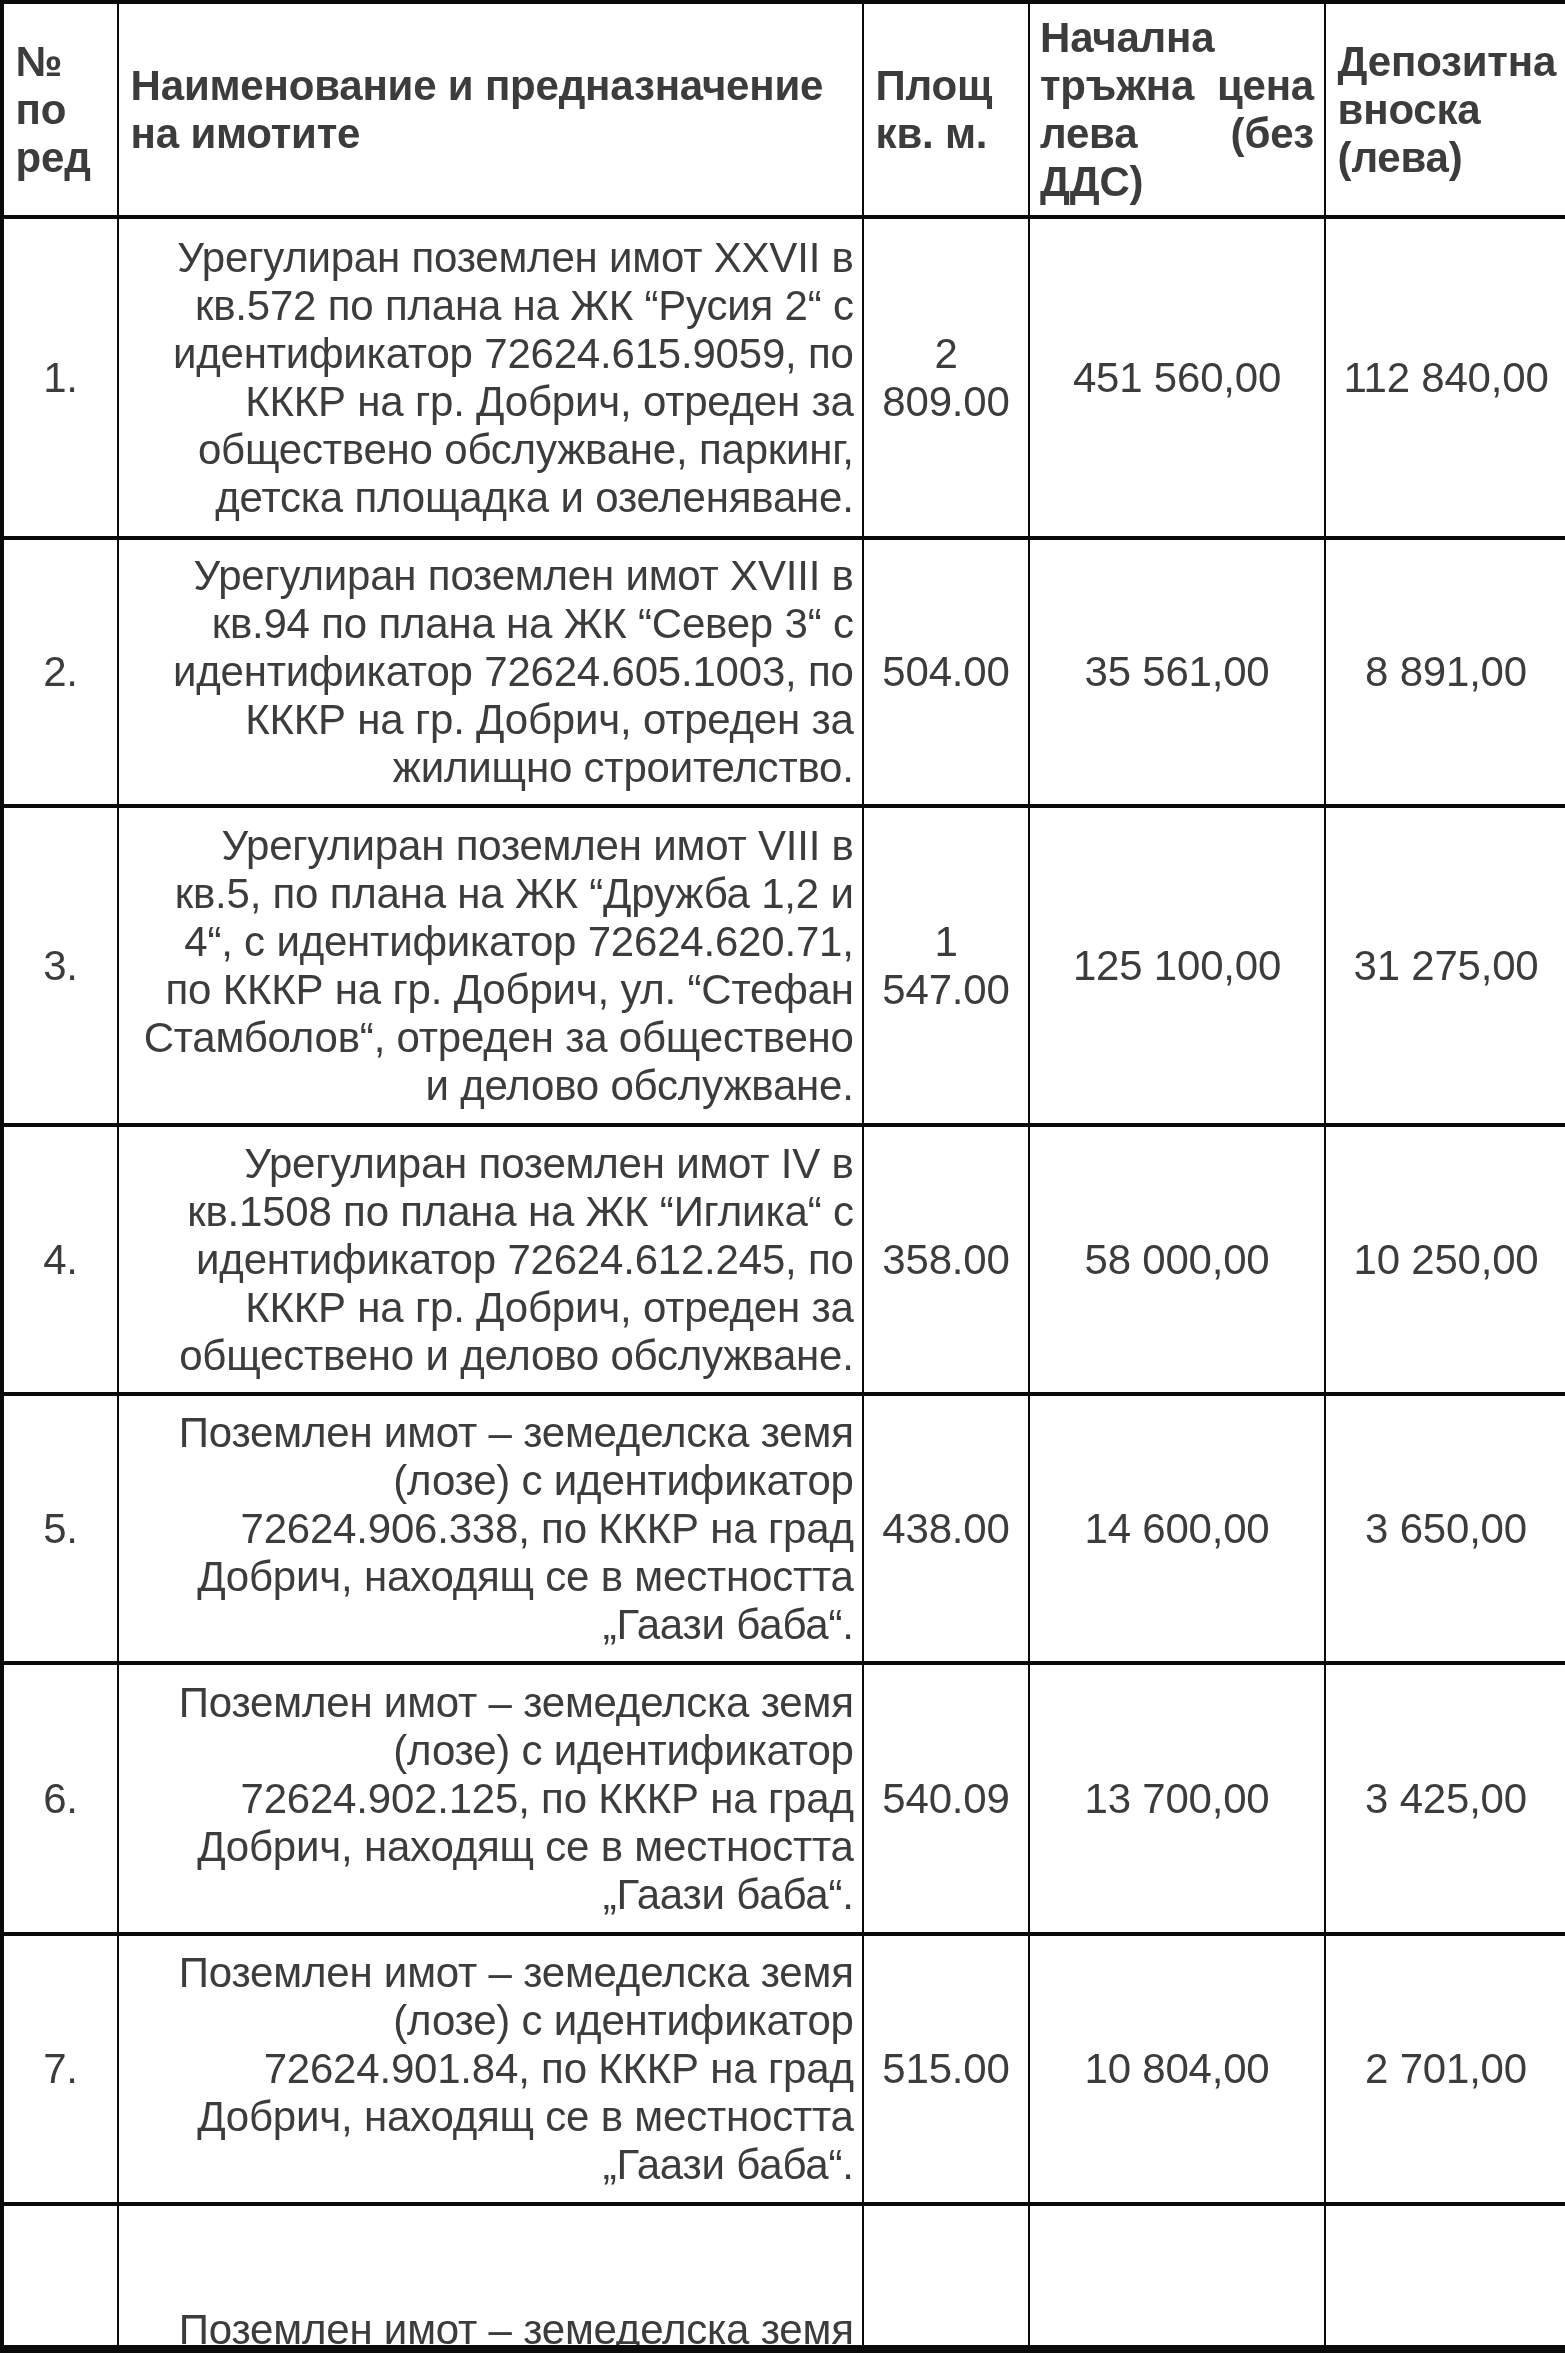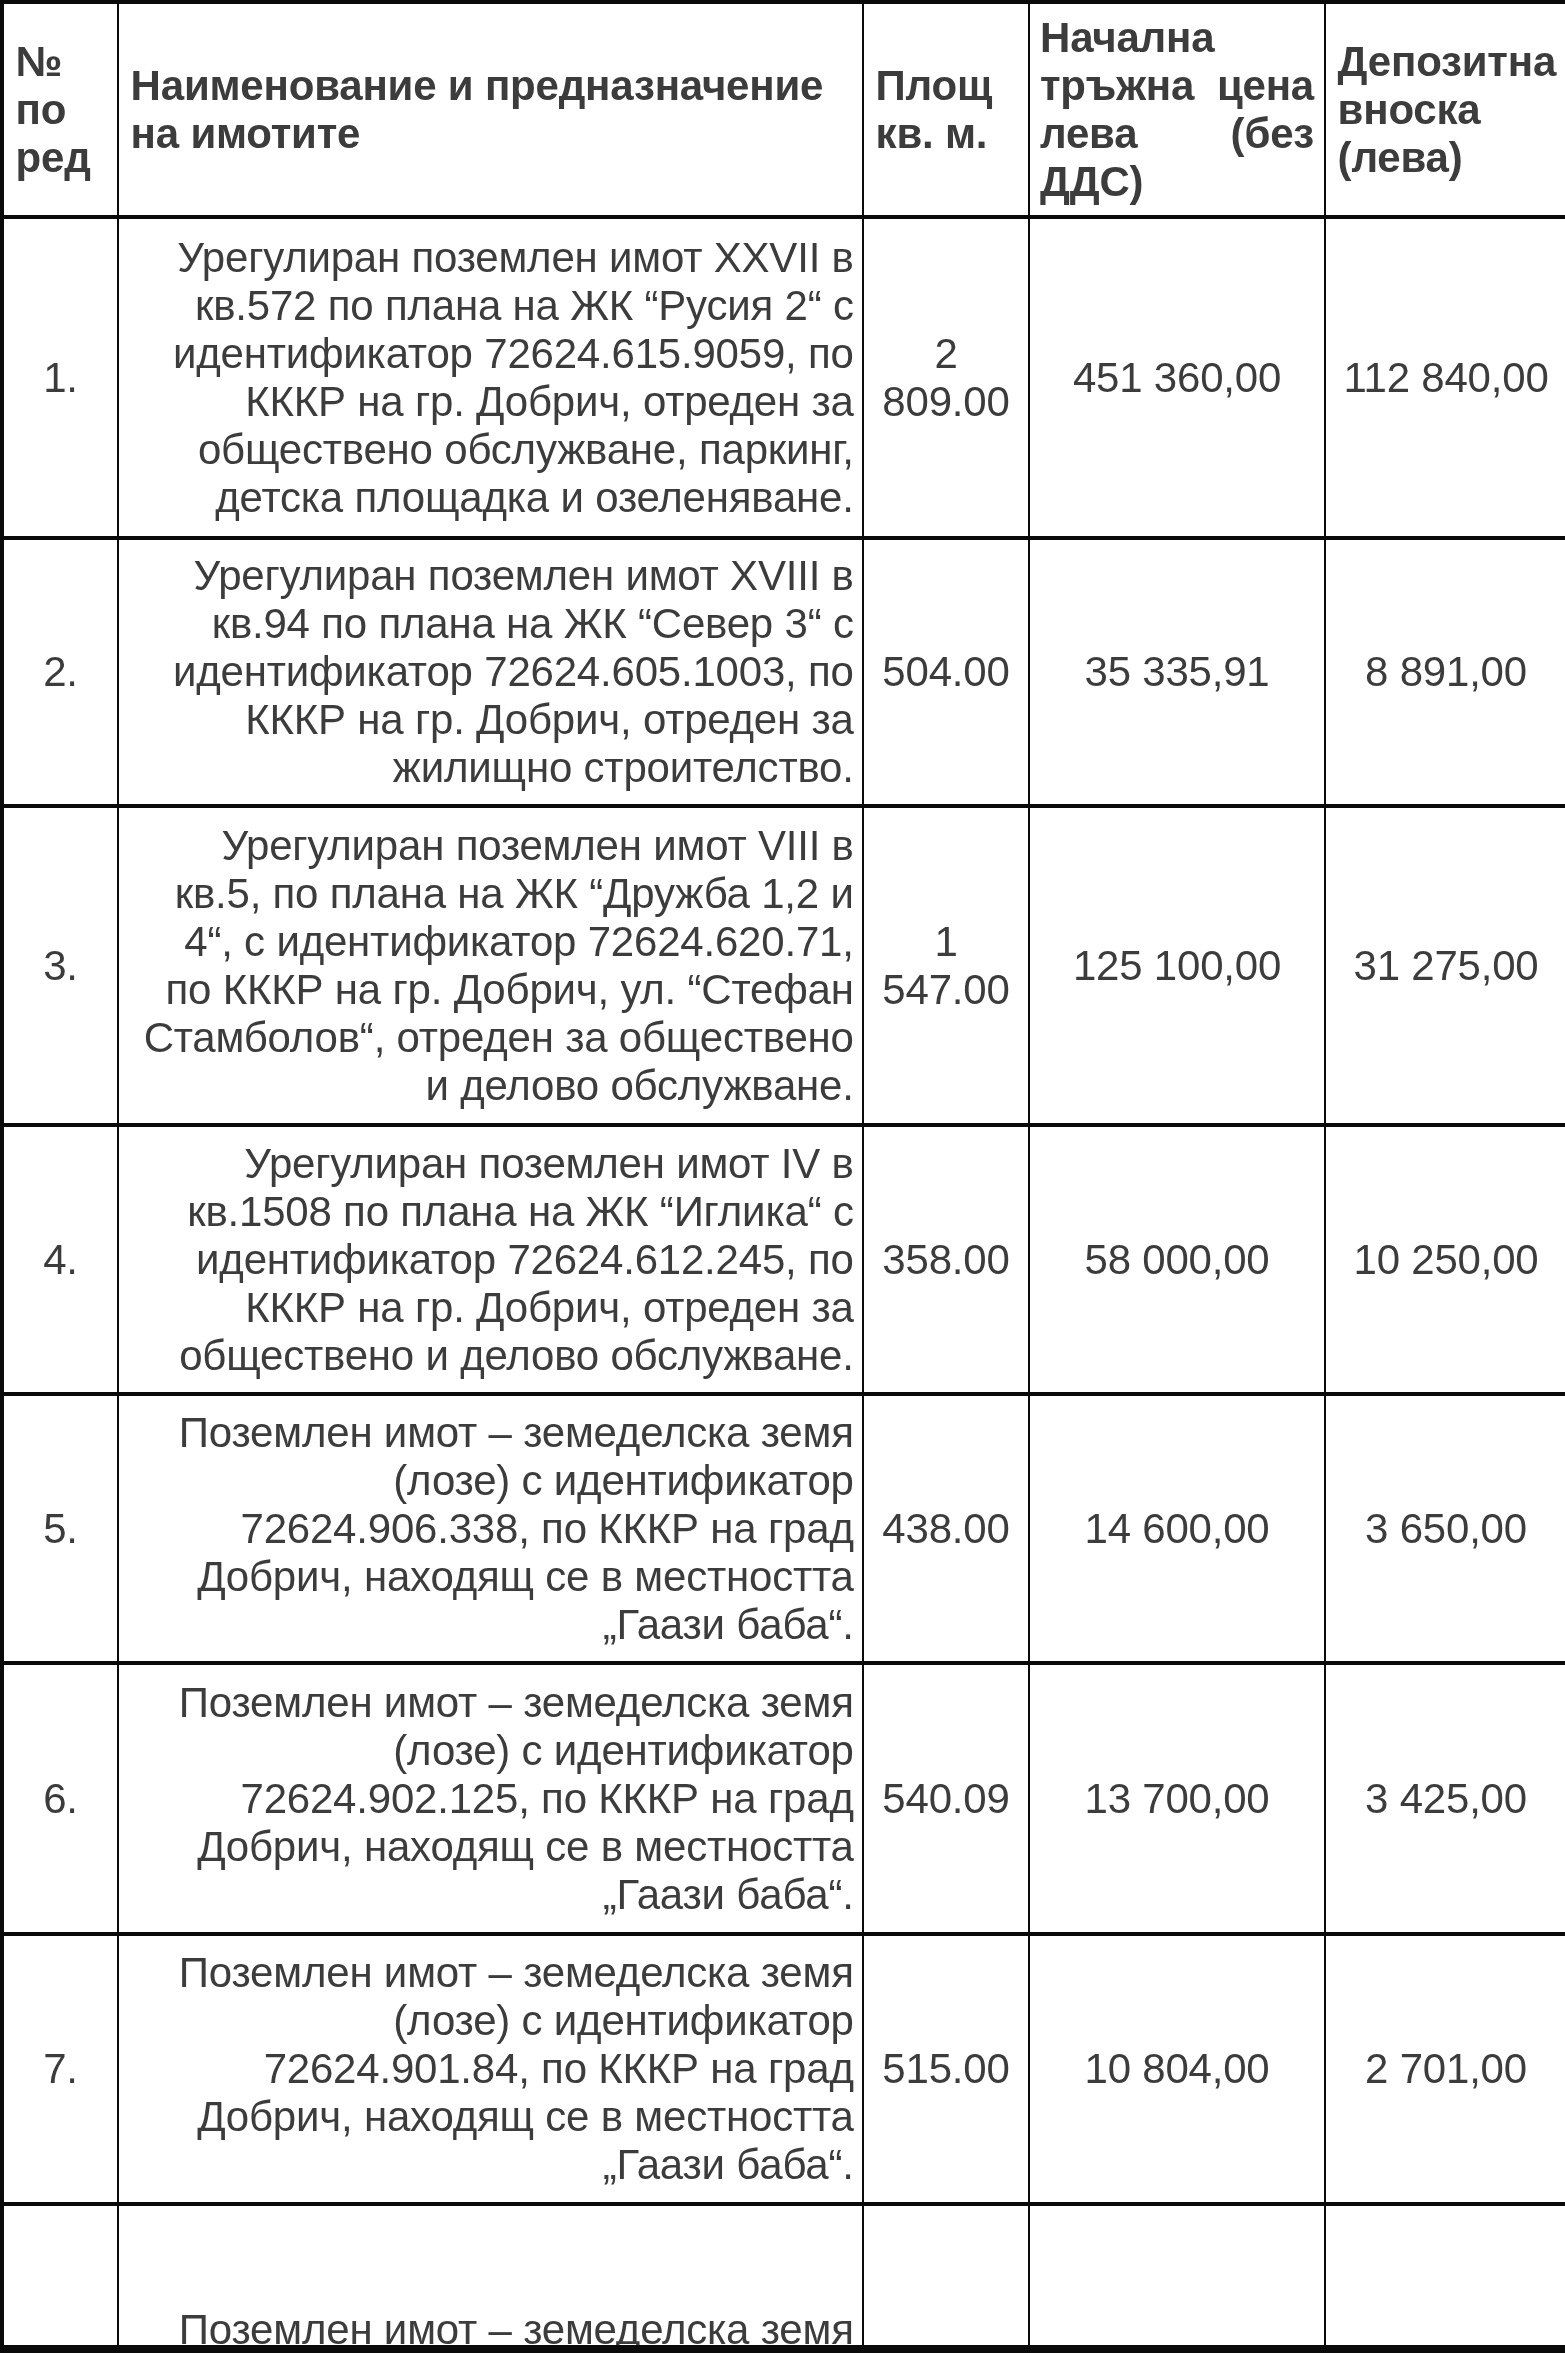--- a/index.html
+++ b/index.html
@@ -64,28 +64,28 @@
     <th class="h-num">№ по ред</th>
     <th>Наименование и предназначение на имотите</th>
     <th>Площ кв. м.</th>
     <th class="h-price">Начална тръжна цена лева (без ДДС)</th>
     <th>Депозитна вноска (лева)</th>
   </tr>
   <tr style="height:321px;">
     <td class="num-cell">1.</td>
     <td class="name-cell">Урегулиран поземлен имот XXVII в кв.572 по плана на ЖК “Русия 2“ с идентификатор 72624.615.9059, по КККР на гр. Добрич, отреден за обществено обслужване, паркинг, детска площадка и озеленяване.</td>
     <td class="val-cell">2 809.00</td>
-    <td class="val-cell">451 360,00</td>
+    <td class="val-cell">451 560,00</td>
     <td class="val-cell">112 840,00</td>
   </tr>
   <tr style="height:268px;">
     <td class="num-cell">2.</td>
     <td class="name-cell">Урегулиран поземлен имот XVIII в кв.94 по плана на ЖК “Север 3“ с идентификатор 72624.605.1003, по КККР на гр. Добрич, отреден за жилищно строителство.</td>
     <td class="val-cell">504.00</td>
-    <td class="val-cell">35 335,91</td>
+    <td class="val-cell">35 561,00</td>
     <td class="val-cell">8 891,00</td>
   </tr>
   <tr style="height:319px;">
     <td class="num-cell">3.</td>
     <td class="name-cell">Урегулиран поземлен имот VIII в кв.5, по плана на ЖК “Дружба 1,2 и 4“, с идентификатор 72624.620.71, по КККР на гр. Добрич, ул. “Стефан Стамболов“, отреден за обществено и делово обслужване.</td>
     <td class="val-cell">1 547.00</td>
     <td class="val-cell">125 100,00</td>
     <td class="val-cell">31 275,00</td>
   </tr>
   <tr style="height:269px;">

